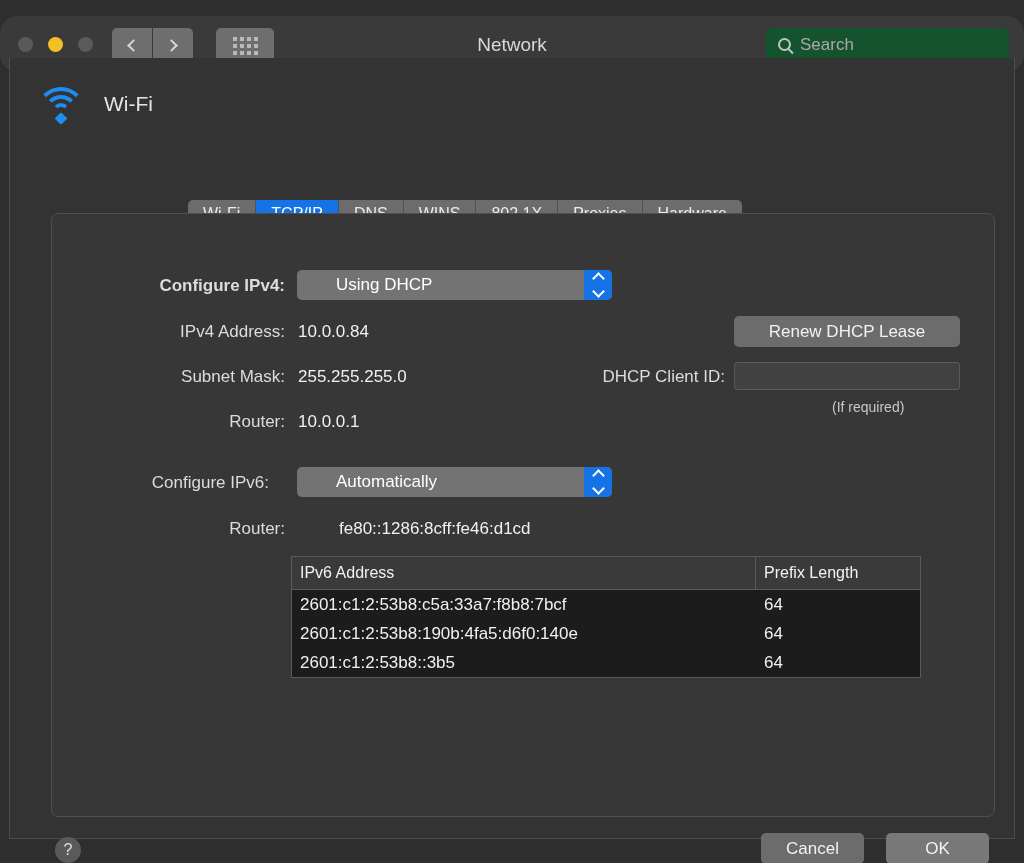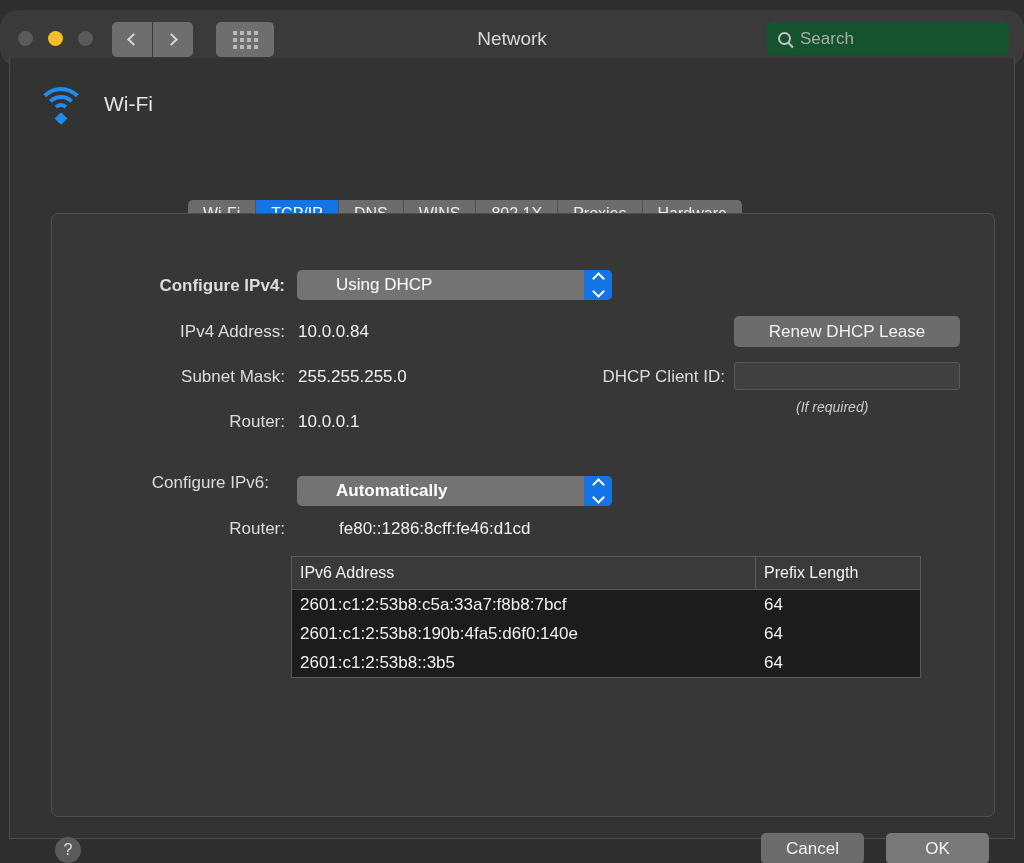--- a/index.html
+++ b/index.html
@@ -20,21 +20,21 @@
   #window {
     position: absolute;
     left: 0; top: 0;
     width: 1024px; height: 863px;
     background: #2e2e2e;
   }
 
   
   #titlebar {
     position: absolute;
-    left: 0; top: 10px;
+    left: 0; top: 16px;
     width: 1024px; height: 58px;
     background: #3a3a3a;
     border-bottom: 1px solid #1e1e1e;
     border-radius: 18px;
   }
 
   .traffic {
     position: absolute;
     top: 21px;
     width: 15px; height: 15px;
@@ -414,27 +414,27 @@
       <div class="lbl" style="left:48px; top:108px; width:185px;">IPv4 Address:</div>
       <div class="val" style="left:246px; top:108px;">10.0.0.84</div>
 
       <div class="pushbtn" style="left:682px; top:102px; width:226px; height:31px;">Renew DHCP Lease</div>
 
       <div class="lbl" style="left:48px; top:153px; width:185px;">Subnet Mask:</div>
       <div class="val" style="left:246px; top:153px;">255.255.255.0</div>
 
       <div class="lbl" style="left:430px; top:153px; width:243px;">DHCP Client ID:</div>
       <div class="textfield" style="left:682px; top:148px; width:226px; height:28px;"></div>
-      <div class="hint" style="left:744px; top:185px;font-style:italic;">(If required)</div>
+      <div class="hint" style="left:780px; top:185px;">(If required)</div>
 
       <div class="lbl" style="left:48px; top:198px; width:185px;">Router:</div>
       <div class="val" style="left:246px; top:198px;">10.0.0.1</div>
 
       <div class="lbl" style="left:32px; top:259px; width:185px;">Configure IPv6:</div>
-      <div class="popup" style="left:245px; top:262px; width:315px;font-weight:bold;">
+      <div class="popup" style="left:245px; top:253px; width:315px;">
         <span class="popup-text">Automatically</span>
         <span class="stepper">
           <span class="sc up"></span>
             <span class="sc down"></span>
         </span>
       </div>
 
       <div class="lbl" style="left:48px; top:305px; width:185px;">Router:</div>
       <div class="val" style="left:246px; top:305px;margin-left:41px;">fe80::1286:8cff:fe46:d1cd</div>
     </div>

